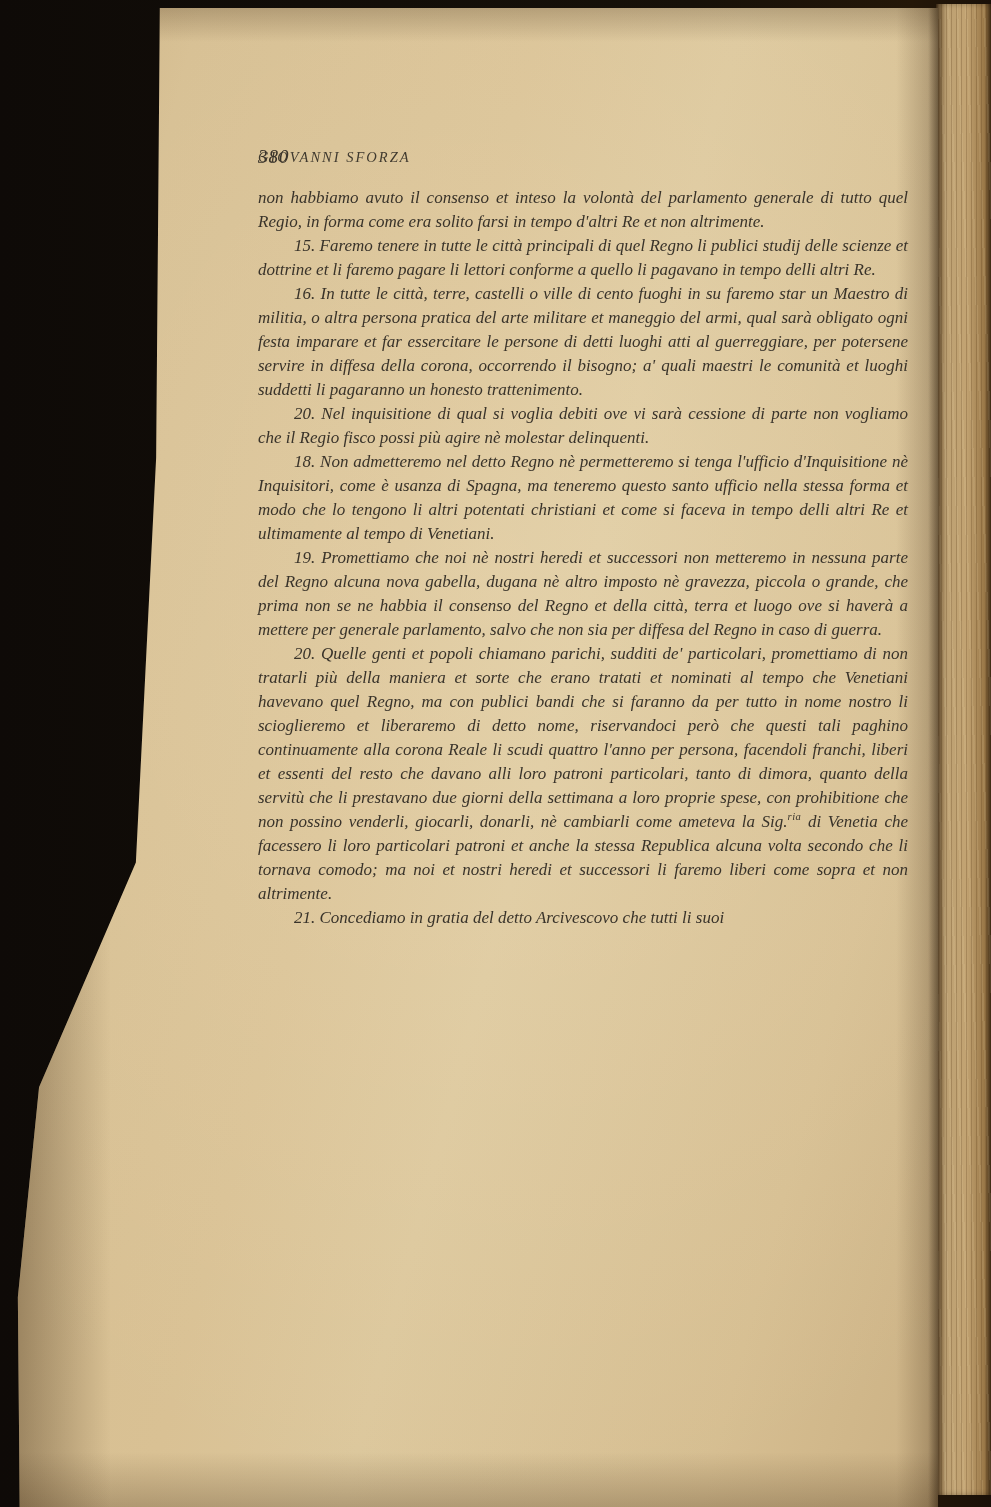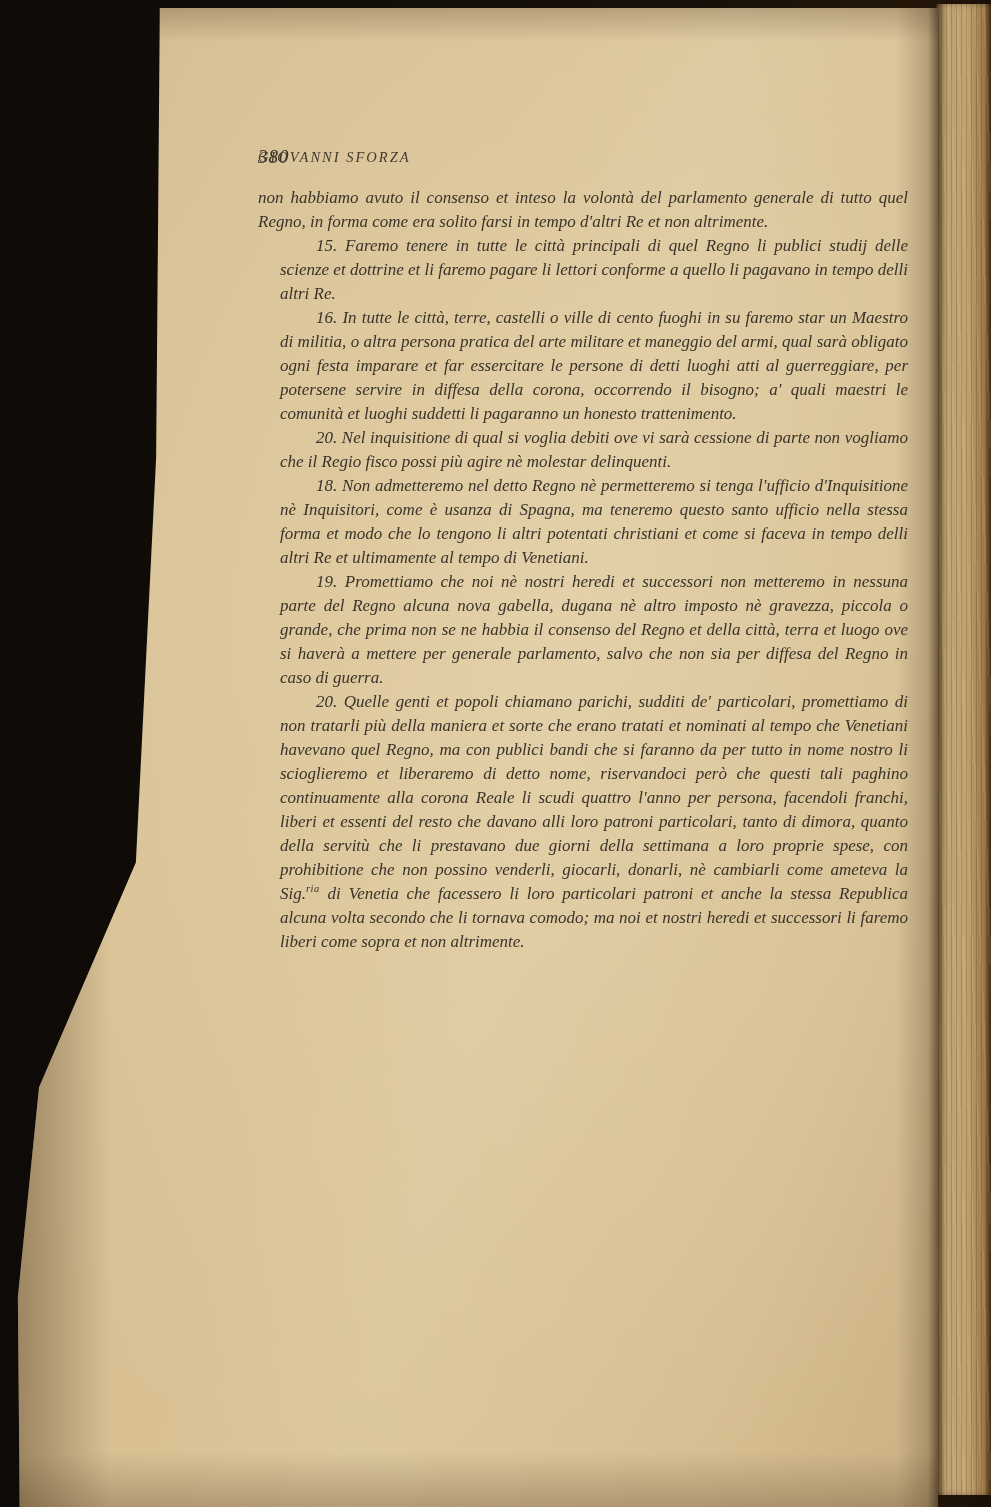--- a/index.html
+++ b/index.html
@@ -92,43 +92,43 @@
     font-size:17px;
     line-height:24px;
     text-align:justify;
     text-justify:inter-word;
   }
   .text-block p{
     margin:0;
   }
   .text-block p.indent{
     text-indent:36px;
-    margin-left:22px;
   }
   .text-block sup{
     font-size:0.62em;
     line-height:0;
     vertical-align:super;
     letter-spacing:.5px;
   }
 </style>
 </head>
 <body>
 
 <div class="page-stack"></div>
 
 <div class="paper">
   <div class="content">
     <div class="page-header">
       <span class="pagenum">380</span>
       <span class="runhead">GIOVANNI SFORZA</span>
     </div>
     <div class="text-block">
-        <p class="">non habbiamo avuto il consenso et inteso la volontà del parlamento generale di tutto quel Regno, in forma come era solito farsi in tempo d'altri Re et non altrimente.</p>
+        <p class="">non habbiamo avuto il consenso et inteso la volontà del parlamento generale di tutto quel Regio, in forma come era solito farsi in tempo d'altri Re et non altrimente.</p>
         <p class="indent">15. Faremo tenere in tutte le città principali di quel Regno li publici studij delle scienze et dottrine et li faremo pagare li lettori conforme a quello li pagavano in tempo delli altri Re.</p>
         <p class="indent">16. In tutte le città, terre, castelli o ville di cento fuoghi in su faremo star un Maestro di militia, o altra persona pratica del arte militare et maneggio del armi, qual sarà obligato ogni festa imparare et far essercitare le persone di detti luoghi atti al guerreggiare, per potersene servire in diffesa della corona, occorrendo il bisogno; a' quali maestri le comunità et luoghi suddetti li pagaranno un honesto trattenimento.</p>
         <p class="indent">20. Nel inquisitione di qual si voglia debiti ove vi sarà cessione di parte non vogliamo che il Regio fisco possi più agire nè molestar delinquenti.</p>
         <p class="indent">18. Non admetteremo nel detto Regno nè permetteremo si tenga l'ufficio d'Inquisitione nè Inquisitori, come è usanza di Spagna, ma teneremo questo santo ufficio nella stessa forma et modo che lo tengono li altri potentati christiani et come si faceva in tempo delli altri Re et ultimamente al tempo di Venetiani.</p>
         <p class="indent">19. Promettiamo che noi nè nostri heredi et successori non metteremo in nessuna parte del Regno alcuna nova gabella, dugana nè altro imposto nè gravezza, piccola o grande, che prima non se ne habbia il consenso del Regno et della città, terra et luogo ove si haverà a mettere per generale parlamento, salvo che non sia per diffesa del Regno in caso di guerra.</p>
         <p class="indent">20. Quelle genti et popoli chiamano parichi, sudditi de' particolari, promettiamo di non tratarli più della maniera et sorte che erano tratati et nominati al tempo che Venetiani havevano quel Regno, ma con publici bandi che si faranno da per tutto in nome nostro li scioglieremo et liberaremo di detto nome, riservandoci però che questi tali paghino continuamente alla corona Reale li scudi quattro l'anno per persona, facendoli franchi, liberi et essenti del resto che davano alli loro patroni particolari, tanto di dimora, quanto della servitù che li prestavano due giorni della settimana a loro proprie spese, con prohibitione che non possino venderli, giocarli, donarli, nè cambiarli come ameteva la Sig.<sup>ria</sup> di Venetia che facessero li loro particolari patroni et anche la stessa Republica alcuna volta secondo che li tornava comodo; ma noi et nostri heredi et successori li faremo liberi come sopra et non altrimente.</p>
+        <p class="indent">21. Concediamo in gratia del detto Arcivescovo che tutti li suoi</p>
       </div>
   </div>
 </div>
 
 </body></html>

